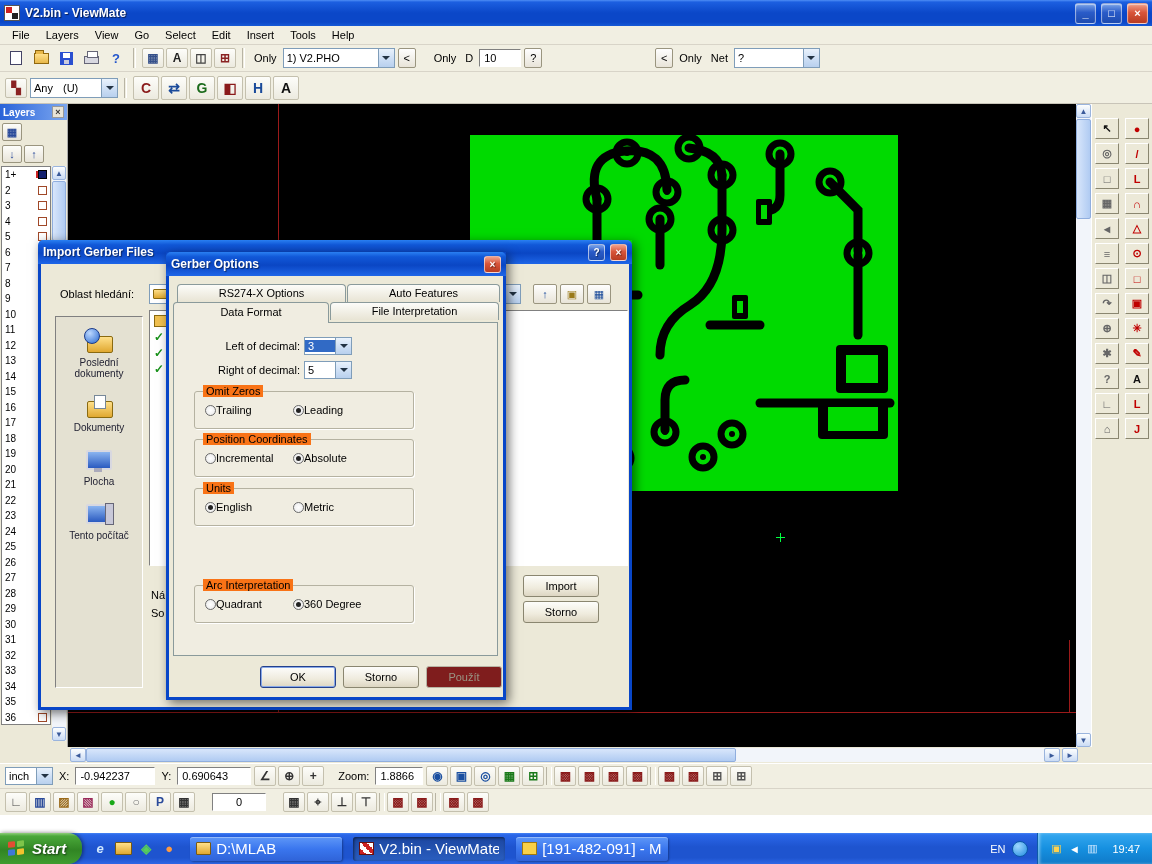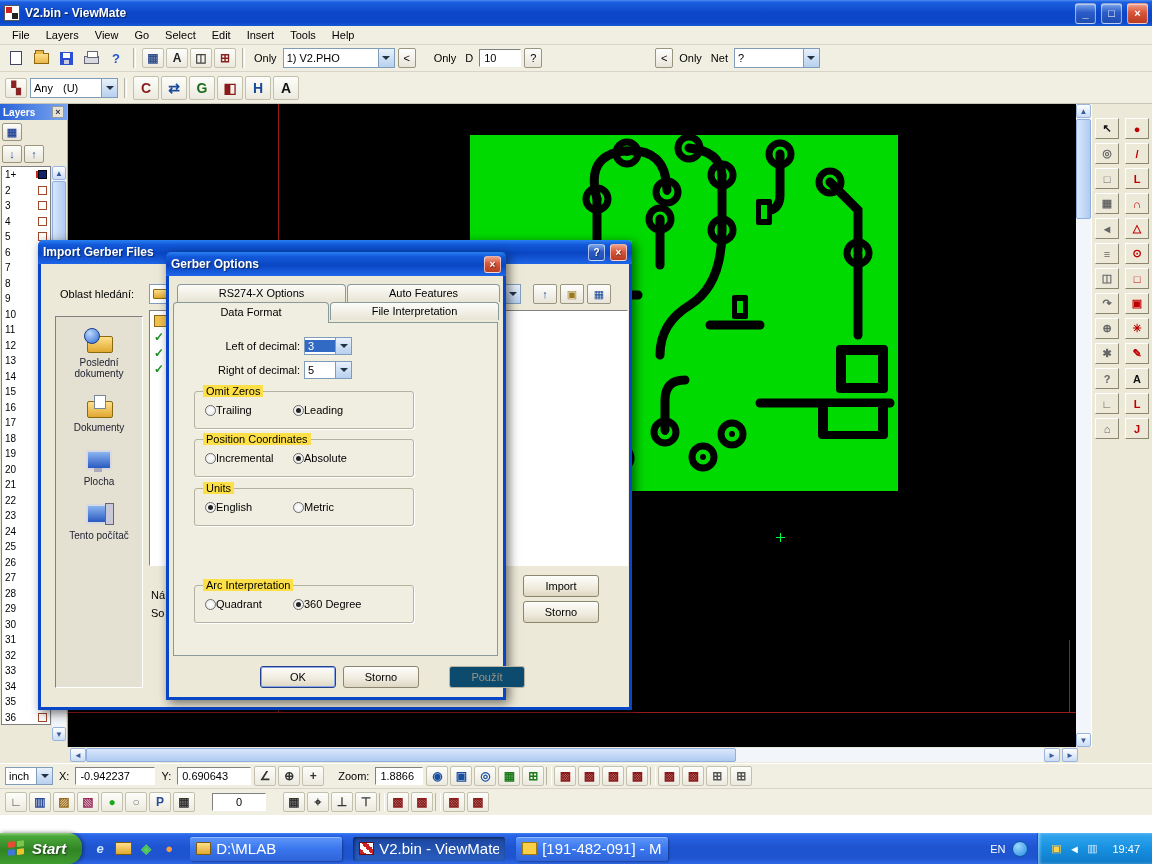--- a/index.html
+++ b/index.html
@@ -143,31 +143,31 @@
   .filerow { height:16px; display:flex; align-items:center; padding-left:4px; }
   .fr-folder::before { content:''; width:13px; height:10px; background:#f0c050; border:1px solid #8a6a10; display:block; }
   .fr-check { color:#18921a; font-weight:bold; font-size:12px; }
   .imp-btn { position:absolute; left:482px; width:76px; height:22px; }
   .partial-lbl { position:absolute; left:110px; }
 
   
   .xbtn { background:linear-gradient(180deg,#fdfdfb,#efebdd 60%,#ddd6c2); border:1px solid #8a8670; border-radius:3px;
     font-size:11px; display:flex; align-items:center; justify-content:center; font-family:"Liberation Sans",sans-serif; }
   .xbtn.default { border-color:#24408c; box-shadow:inset 0 0 0 1px #88a8e8; }
-  .xbtn.disabled { color:#9a9584; border-color:#b8b4a4; background:#0c4a6e;margin-left:23px; }
+  .xbtn.disabled { color:#9a9584; border-color:#b8b4a4; background:#7f1d1d; }
 
   
   .tab { position:absolute; height:18px; padding:2px 0 0; text-align:center; border:1px solid #8a9a9b; border-bottom:none;
     border-radius:4px 4px 0 0; background:linear-gradient(180deg,#fcfcf9,#e8e4d4); font-size:11px; white-space:nowrap; }
   .tab.active { height:21px; z-index:5; background:#f0ede1; padding-top:3px; }
   .tabpanel { position:absolute; left:4px; top:46px; width:325px; height:334px; background:#f0ede1; border:1px solid #8a9a9b; }
   .dec-label { position:absolute; left:10px; width:116px; text-align:right; }
   .dec-combo { position:absolute; left:130px; width:48px; height:18px; }
   .grp { position:absolute; left:20px; width:220px; height:38px; border:1px solid #b5b2a1; border-radius:3px; box-shadow:1px 1px 0 #fff; }
-  .grp-label { position:absolute; top:-7px; left:8px; background:#fde047; padding:0 3px; }
+  .grp-label { position:absolute; top:-7px; left:8px; background:#f97316; padding:0 3px; }
   .ropt { position:absolute; top:12px; display:flex; align-items:center; gap:0; white-space:nowrap; }
   .rad { width:11px; height:11px; border-radius:50%; border:1px solid #6a6a6a; background:radial-gradient(#fff,#e8e8e8);
     display:inline-block; position:relative; flex:none; }
   .rad.on::after { content:''; position:absolute; left:2px; top:2px; width:5px; height:5px; border-radius:50%; background:#222; }
   .gbtn { position:absolute; top:390px; width:76px; height:22px; }
 
   
   .taskbar { position:absolute; top:833px; left:0; width:1152px; height:31px;
     background:linear-gradient(180deg,#4584f4 0%,#2a66e8 6%,#1e54cf 45%,#1e54cf 80%,#2e67e6 100%);
     display:flex; align-items:center; }

